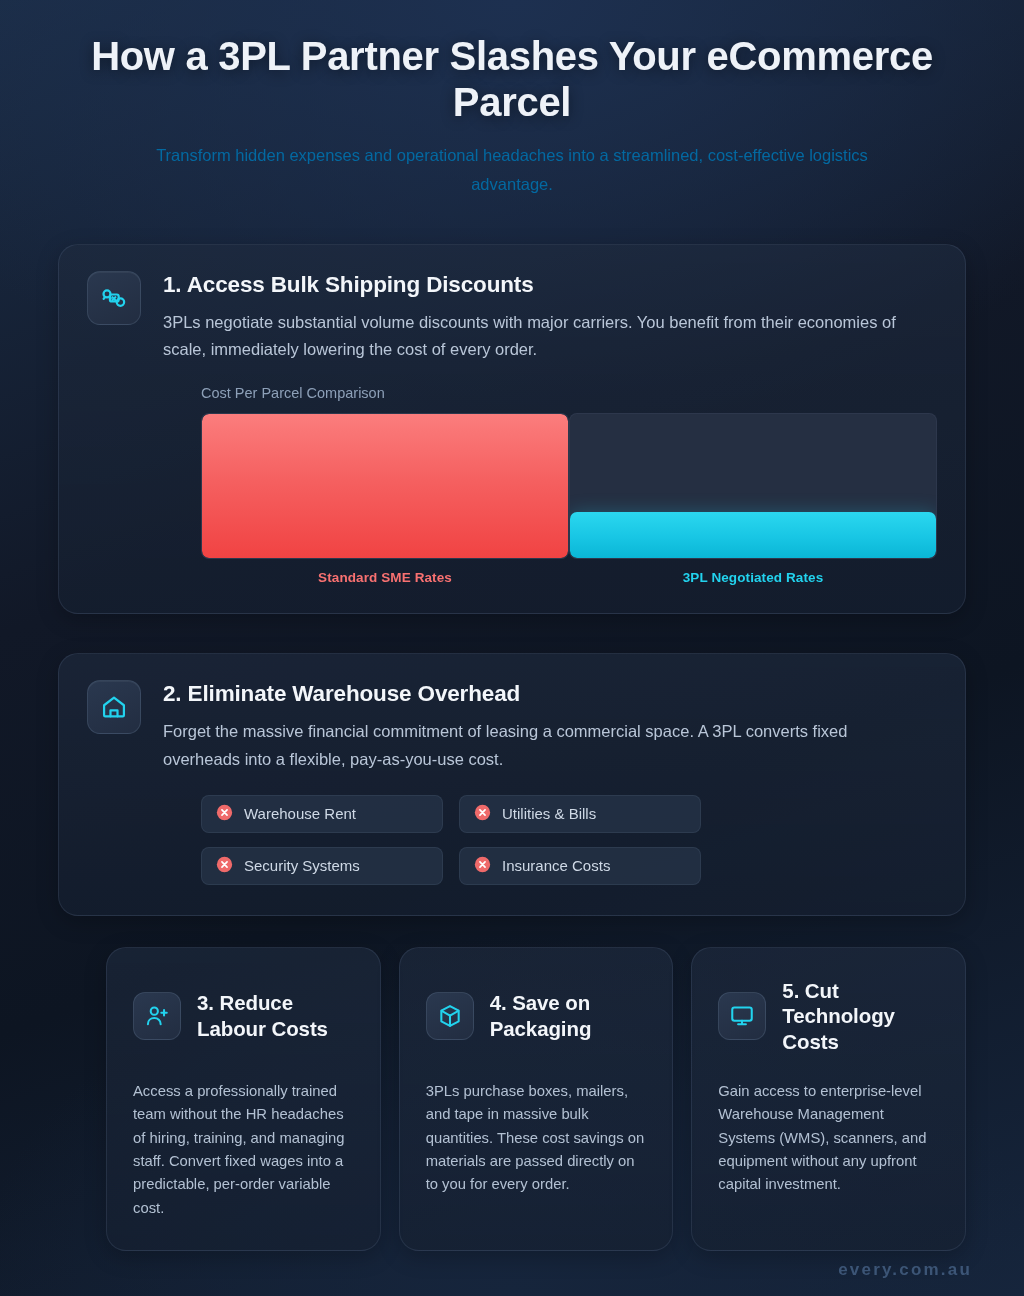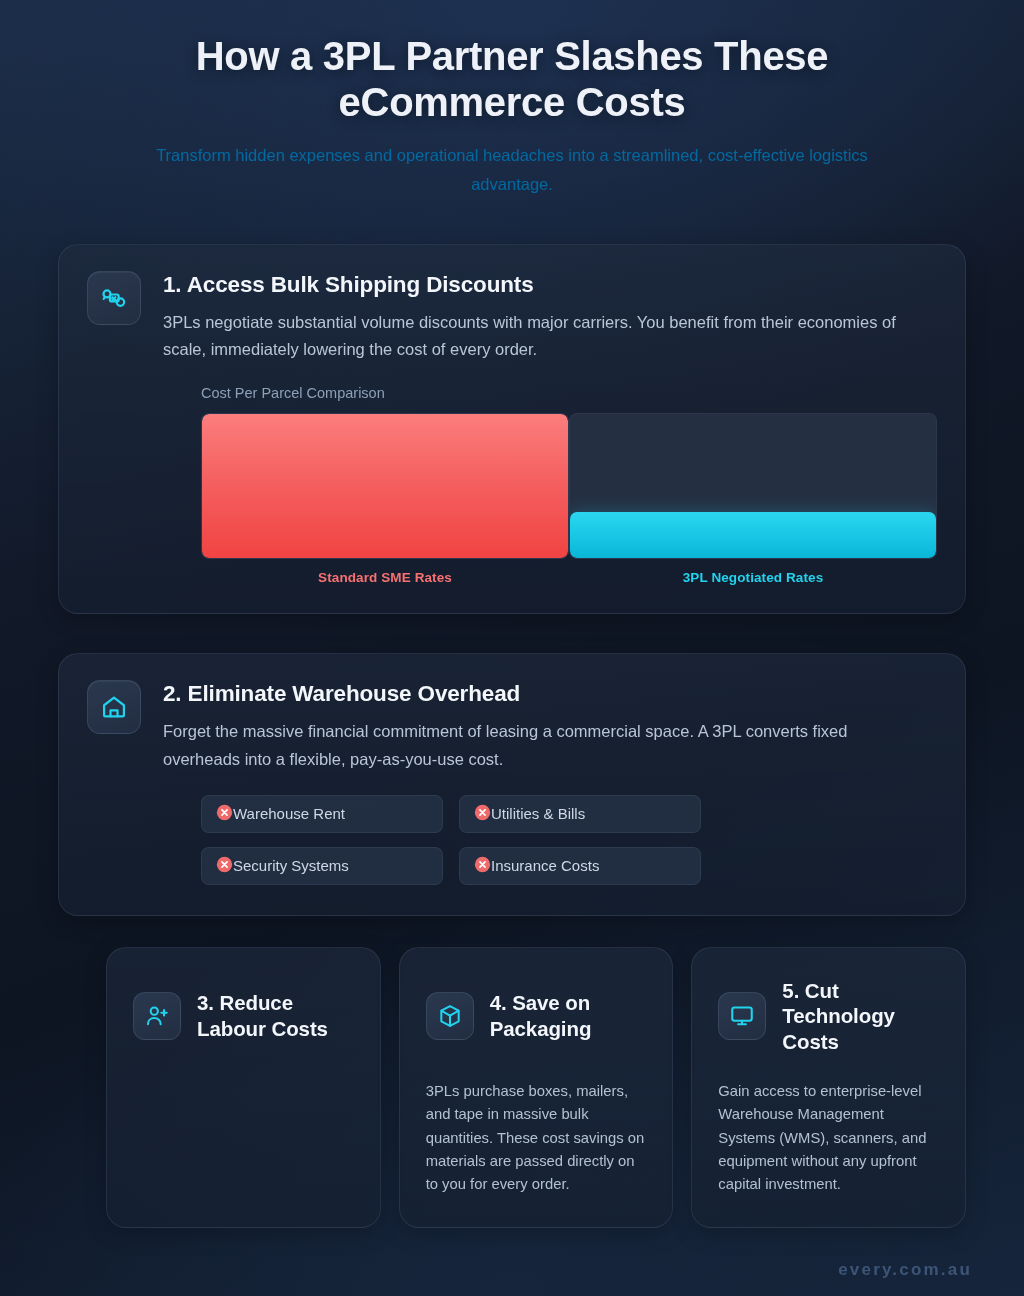--- a/index.html
+++ b/index.html
@@ -137,20 +137,21 @@
     flex-wrap: wrap;
     gap: 14px 16px;
   }
 
   .chip {
     flex: 0 0 auto;
     width: 242px;
     height: 38px;
     display: flex;
     align-items: center;
+    gap: 11px;
     padding: 0 14px;
     background: rgba(39,52,73,0.72);
     border: 1px solid rgba(148,172,205,0.10);
     border-radius: 8px;
     font-size: 15px;
     color: #cfd9e6;
   }
 
   .x-icon { flex: 0 0 auto; }
 
@@ -210,21 +211,21 @@
     letter-spacing: 2.2px;
     color: #3c5576;
   }
 </style>
 </head>
 <body>
 
 <div class="page">
 
   <div class="header">
-    <h1 class="title">How a 3PL Partner Slashes These eCommerce Costs</h1>
+    <h1 class="title">How a 3PL Partner Slashes Your eCommerce Parcel</h1>
     <p class="subtitle">Transform hidden expenses and operational headaches into a streamlined, cost-effective logistics advantage.</p>
   </div>
 
   <div class="card wide-card" id="card-1">
     <div class="card-head">
       <div class="icon-box">
         <svg width="28" height="28" viewBox="0 0 24 24" fill="none" stroke="#22d3ee" stroke-width="1.9" stroke-linecap="round" stroke-linejoin="round">
           <circle cx="6" cy="8.5" r="3"></circle>
           <circle cx="17.5" cy="15.5" r="3.2"></circle>
           <rect x="8.5" y="9" width="7.5" height="6" rx="1.6"></rect>
@@ -316,20 +317,21 @@
       <div class="small-head">
         <div class="small-icon-box">
           <svg width="26" height="26" viewBox="0 0 24 24" fill="none" stroke="#22d3ee" stroke-width="1.9" stroke-linecap="round" stroke-linejoin="round">
             <circle cx="9.5" cy="7.5" r="3.3"></circle>
             <path d="M3.6 19.5c0-3.3 2.6-5.6 5.9-5.6s5.9 2.3 5.9 5.6"></path>
             <path d="M18.5 6.5v5M16 9h5"></path>
           </svg>
         </div>
         <div class="small-title">3. Reduce Labour Costs</div>
       </div>
+      <div class="small-desc">Access a professionally trained team without the HR headaches of hiring, training, and managing staff. Convert fixed wages into a predictable, per-order variable cost.</div>
     </div>
 
     <div class="card small-card">
       <div class="small-head">
         <div class="small-icon-box">
           <svg width="26" height="26" viewBox="0 0 24 24" fill="none" stroke="#22d3ee" stroke-width="1.9" stroke-linecap="round" stroke-linejoin="round">
             <path d="M12 2.8l8 4.3v9.8l-8 4.3-8-4.3V7.1z"></path>
             <path d="M4.3 7.3L12 11.6l7.7-4.3"></path>
             <path d="M12 11.6V21"></path>
           </svg>

